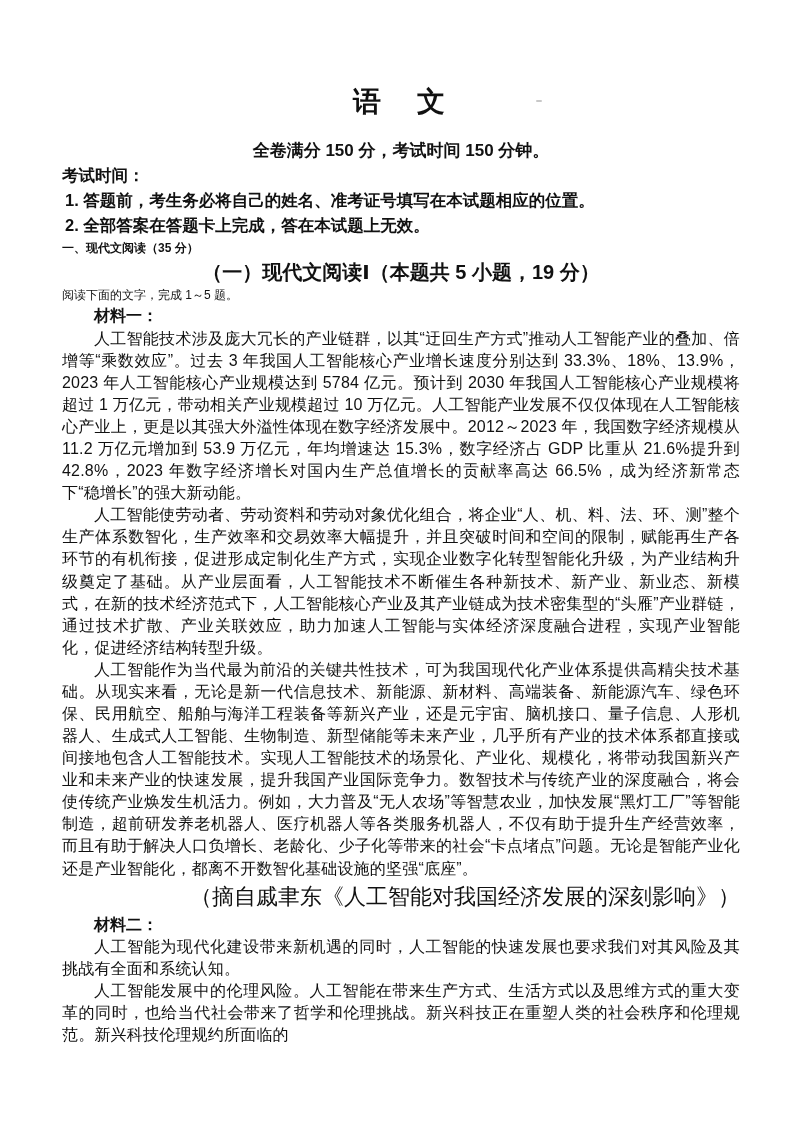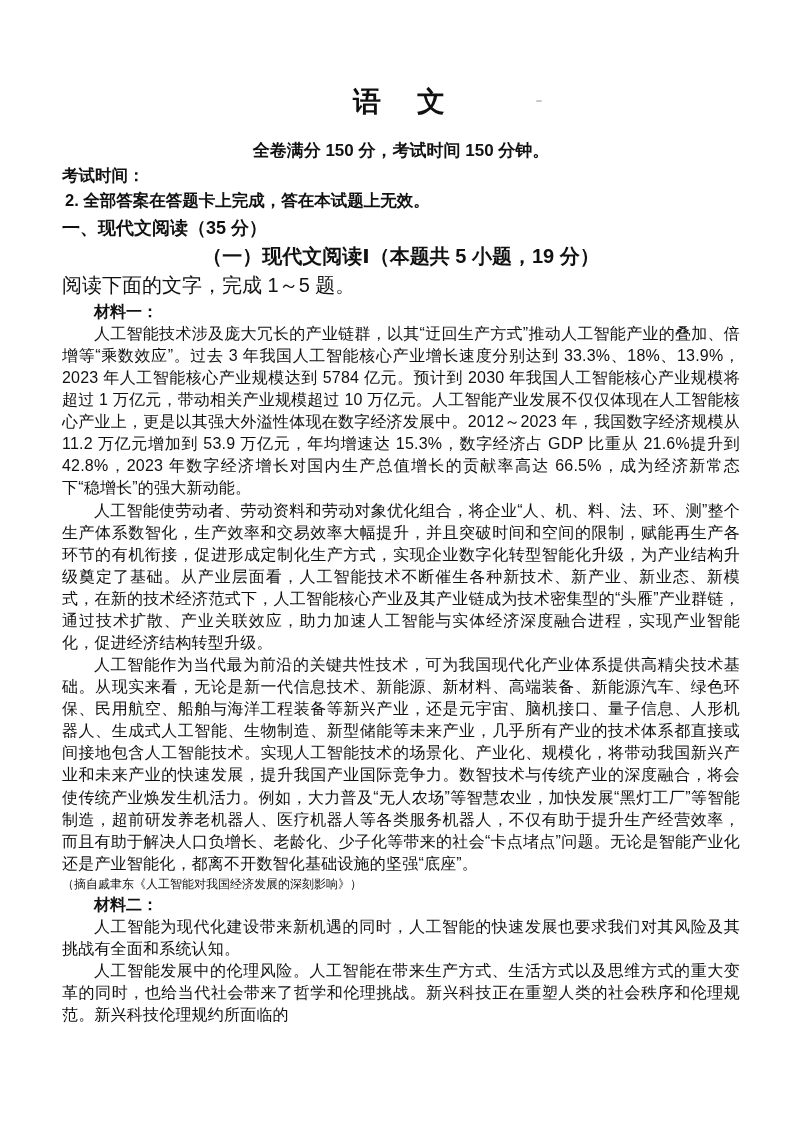--- a/index.html
+++ b/index.html
@@ -36,52 +36,52 @@
     font-weight: bold;
     line-height: 1.5;
   }
   .notice-item {
     font-size: 16.5px;
     font-weight: bold;
     line-height: 1.52;
     padding-left: 3px;
   }
   .section-heading {
-    font-size: 18px;
+    font-size: 12px;
     font-weight: bold;
     line-height: 1.45;
     margin-top: 2px;
   }
   .subsection-heading {
     font-size: 20px;
     font-weight: bold;
     line-height: 1.5;
     text-align: center;
   }
   .instruction {
-    font-size: 20px;
+    font-size: 12px;
     line-height: 1.45;
   }
   .material-label {
     font-size: 16px;
     font-weight: bold;
     text-indent: 2em;
     line-height: 1.45;
   }
   .para {
     font-size: 16px;
     line-height: 1.38;
     text-indent: 2em;
     text-align: justify;
     letter-spacing: 0.2px;
   }
   .attribution {
-    font-size: 12px;
+    font-size: 22px;
     line-height: 1.5;
-    text-align: left;
+    text-align: right;
   }
   .speck {
     position: absolute;
     left: 536px;
     top: 100px;
     width: 6px;
     height: 2px;
     background: #c8c8c8;
     border-radius: 1px;
   }
@@ -91,20 +91,21 @@
 
 <div class="page">
 
   <span class="speck"></span>
 
   <h1 class="title">语　文</h1>
 
   <p class="subtitle">全卷满分 150 分，考试时间 150 分钟。</p>
 
   <p class="notice-heading">考试时间：</p>
+  <p class="notice-item">1. 答题前，考生务必将自己的姓名、准考证号填写在本试题相应的位置。</p>
   <p class="notice-item">2. 全部答案在答题卡上完成，答在本试题上无效。</p>
 
   <h2 class="section-heading">一、现代文阅读（35 分）</h2>
   <h3 class="subsection-heading">（一）现代文阅读Ⅰ（本题共 5 小题，19 分）</h3>
   <p class="instruction">阅读下面的文字，完成 1～5 题。</p>
 
   <p class="material-label">材料一：</p>
   <p class="para">人工智能技术涉及庞大冗长的产业链群，以其“迂回生产方式”推动人工智能产业的叠加、倍增等“乘数效应”。过去 3 年我国人工智能核心产业增长速度分别达到 33.3%、18%、13.9%，2023 年人工智能核心产业规模达到 5784 亿元。预计到 2030 年我国人工智能核心产业规模将超过 1 万亿元，带动相关产业规模超过 10 万亿元。人工智能产业发展不仅仅体现在人工智能核心产业上，更是以其强大外溢性体现在数字经济发展中。2012～2023 年，我国数字经济规模从 11.2 万亿元增加到 53.9 万亿元，年均增速达 15.3%，数字经济占 GDP 比重从 21.6%提升到 42.8%，2023 年数字经济增长对国内生产总值增长的贡献率高达 66.5%，成为经济新常态下“稳增长”的强大新动能。</p>
   <p class="para">人工智能使劳动者、劳动资料和劳动对象优化组合，将企业“人、机、料、法、环、测”整个生产体系数智化，生产效率和交易效率大幅提升，并且突破时间和空间的限制，赋能再生产各环节的有机衔接，促进形成定制化生产方式，实现企业数字化转型智能化升级，为产业结构升级奠定了基础。从产业层面看，人工智能技术不断催生各种新技术、新产业、新业态、新模式，在新的技术经济范式下，人工智能核心产业及其产业链成为技术密集型的“头雁”产业群链，通过技术扩散、产业关联效应，助力加速人工智能与实体经济深度融合进程，实现产业智能化，促进经济结构转型升级。</p>
   <p class="para">人工智能作为当代最为前沿的关键共性技术，可为我国现代化产业体系提供高精尖技术基础。从现实来看，无论是新一代信息技术、新能源、新材料、高端装备、新能源汽车、绿色环保、民用航空、船舶与海洋工程装备等新兴产业，还是元宇宙、脑机接口、量子信息、人形机器人、生成式人工智能、生物制造、新型储能等未来产业，几乎所有产业的技术体系都直接或间接地包含人工智能技术。实现人工智能技术的场景化、产业化、规模化，将带动我国新兴产业和未来产业的快速发展，提升我国产业国际竞争力。数智技术与传统产业的深度融合，将会使传统产业焕发生机活力。例如，大力普及“无人农场”等智慧农业，加快发展“黑灯工厂”等智能制造，超前研发养老机器人、医疗机器人等各类服务机器人，不仅有助于提升生产经营效率，而且有助于解决人口负增长、老龄化、少子化等带来的社会“卡点堵点”问题。无论是智能产业化还是产业智能化，都离不开数智化基础设施的坚强“底座”。</p>

